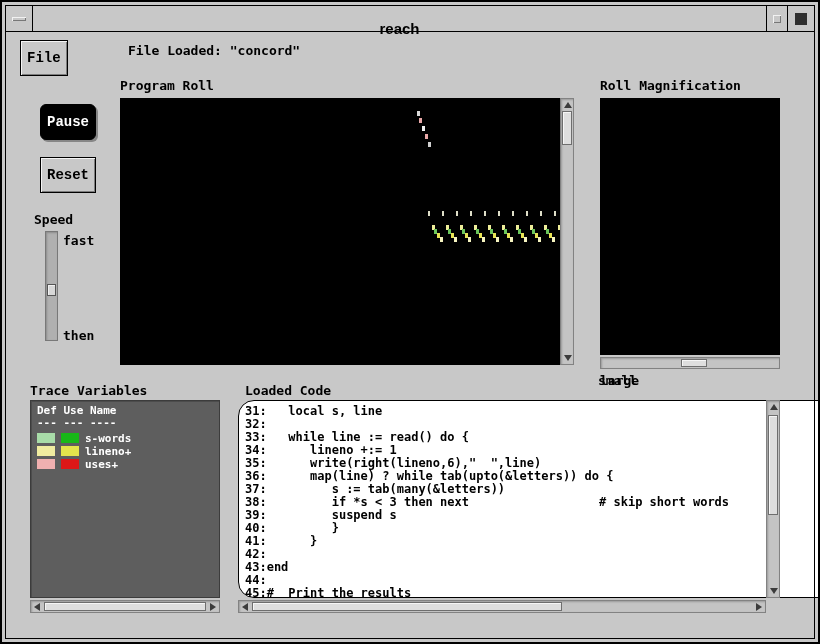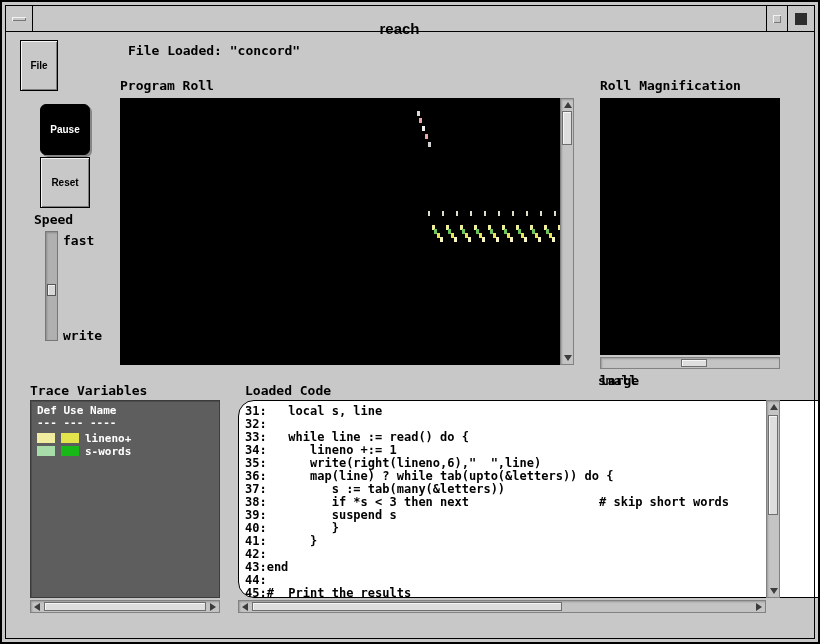--- a/index.html
+++ b/index.html
@@ -22,23 +22,23 @@
   .tb-max  { width:27px; border-left:1px solid #000; }
   .tb-title { flex:1; display:flex; align-items:center; justify-content:center;
               font-family:"Liberation Sans", sans-serif; font-weight:bold; font-size:15px; color:#000;margin-top:20px; }
   .tb-dash { position:absolute; left:6px; top:11px; width:14px; height:4px; background:#c8c8c8;
              box-shadow: inset 1px 1px 0 #f2f2f2, inset -1px -1px 0 #777; }
   .tb-dot  { position:absolute; left:6px; top:9px; width:8px; height:8px; background:#c8c8c8;
              box-shadow: inset 1px 1px 0 #f2f2f2, inset -1px -1px 0 #777; }
   .tb-sq   { position:absolute; left:7px; top:7px; width:12px; height:12px; background:#2e2e2e; }
 
   
-  .btn { position:absolute; font-weight:bold; font-size:10px; font-family:Liberation Sans, sans-serif;
+  .btn { position:absolute; font-weight:bold; font-size:14px; font-family:Liberation Mono, monospace;
          text-align:center; background:#c8c8c8; color:#000; border:1px solid #000;
-         box-shadow: inset 1px 1px 0 #f4f4f4, inset -1px -1px 0 #7d7d7d; padding:19px 6px; cursor:default; }
+         box-shadow: inset 1px 1px 0 #f4f4f4, inset -1px -1px 0 #7d7d7d; padding:9px 6px; cursor:default; }
   .btn-pause { background:#000; color:#fff; box-shadow: 2px 2px 0 #868686; }
 
   
   .slider-trough { position:absolute; background:#b0b0b0; border:1px solid #787878;
                    box-shadow: inset 1px 1px 2px #8c8c8c; }
   .slider-thumb  { position:absolute; left:1px; width:9px; height:12px; background:#d8d8d8;
                    border:1px solid #555; box-shadow: inset 1px 1px 0 #f0f0f0; }
 
   
   .canvas { position:absolute; background:#000; }
@@ -92,21 +92,21 @@
 <div class="lbl" style="left:128px; top:43px;">File Loaded: "concord"</div>
 
 <button class="btn btn-pause" style="left:40px; top:104px; min-width:50px;border-radius:6px;">Pause</button>
 <button class="btn" style="left:40px; top:157px; min-width:50px;">Reset</button>
 
 <div class="lbl" style="left:34px; top:212px;">Speed</div>
 <div class="slider-trough" style="left:45px; top:231px; width:13px; height:110px;">
   <div class="slider-thumb" style="top:52px;"></div>
 </div>
 <div class="lbl" style="left:63px; top:233px;">fast</div>
-<div class="lbl" style="left:63px; top:328px;">write</div>
+<div class="lbl" style="left:63px; top:328px;">then</div>
 
 <div class="lbl" style="left:120px; top:78px;">Program Roll</div>
 <div class="canvas" style="left:120px; top:98px; width:440px; height:267px;">
     <div class="mark" style="left: 297px; top: 13px; width: 3px; height: 5px; background: rgb(216, 216, 216);"></div>
     <div class="mark" style="left: 299px; top: 20px; width: 3px; height: 5px; background: rgb(232, 168, 168);"></div>
     <div class="mark" style="left: 302px; top: 28px; width: 3px; height: 5px; background: rgb(240, 240, 240);"></div>
     <div class="mark" style="left: 305px; top: 36px; width: 3px; height: 5px; background: rgb(232, 168, 168);"></div>
     <div class="mark" style="left: 308px; top: 44px; width: 3px; height: 5px; background: rgb(208, 208, 208);"></div>
     <div class="mark" style="left: 308px; top: 113px; width: 2px; height: 5px; background: rgb(222, 222, 200);"></div>
     <div class="mark" style="left: 322px; top: 113px; width: 2px; height: 5px; background: rgb(222, 222, 200);"></div>
@@ -171,28 +171,33 @@
   <div class="thumb" style="top:1px; bottom:1px; left:80px; width:26px;"></div>
 </div>
 <div class="lbl" style="left:598px; top:373px;">small</div>
 <div class="lbl" style="left:600px; top:373px; width:180px; text-align:left;">large</div>
 
 <div class="lbl" style="left:30px; top:383px;">Trace Variables</div>
 <div class="tv-panel" style="left:30px; top:400px; width:190px; height:198px;">
   <div class="tv-head"><span>Def Use Name</span><br><span>--- --- ----</span></div>
   <div class="tv-rows">
       <div class="tv-row">
+        <span class="swatch" style="left: 6px; background: rgb(168, 220, 168);"></span>
+        <span class="swatch" style="left: 30px; background: rgb(24, 184, 24);"></span>
+        <span class="tv-name">s-words</span>
+      </div>
+      <div class="tv-row">
         <span class="swatch" style="left: 6px; background: rgb(240, 236, 160);"></span>
         <span class="swatch" style="left: 30px; background: rgb(228, 228, 76);"></span>
         <span class="tv-name">lineno+</span>
       </div>
       <div class="tv-row">
-        <span class="swatch" style="left: 6px; background: rgb(168, 220, 168);"></span>
-        <span class="swatch" style="left: 30px; background: rgb(24, 184, 24);"></span>
-        <span class="tv-name">s-words</span>
+        <span class="swatch" style="left: 6px; background: rgb(240, 176, 176);"></span>
+        <span class="swatch" style="left: 30px; background: rgb(220, 24, 24);"></span>
+        <span class="tv-name">uses+</span>
       </div>
     </div>
 </div>
 <div class="scroll" style="left:30px; top:600px; width:190px; height:13px;">
   <div class="sarr arr-left"></div>
   <div class="thumb" style="top:1px; bottom:1px; left:13px; width:162px;"></div>
   <div class="sarr arr-right"></div>
 </div>
 
 <div class="lbl" style="left:245px; top:383px;">Loaded Code</div>

